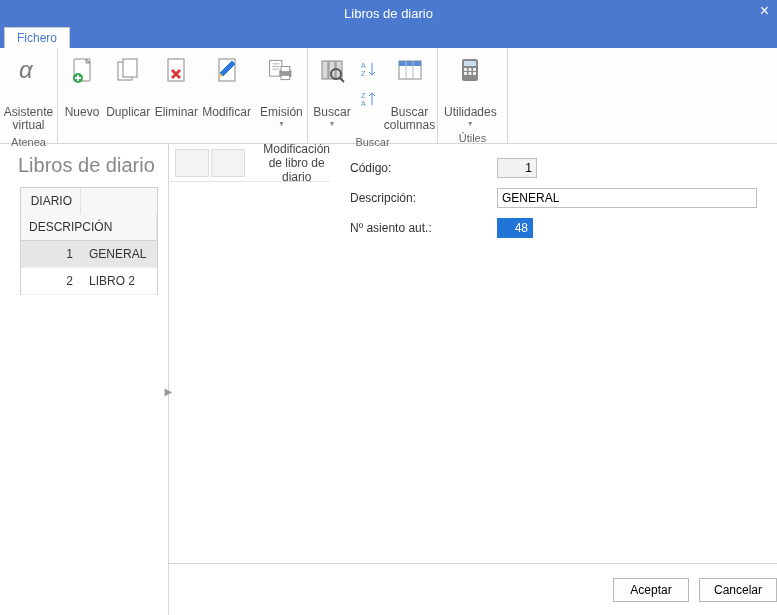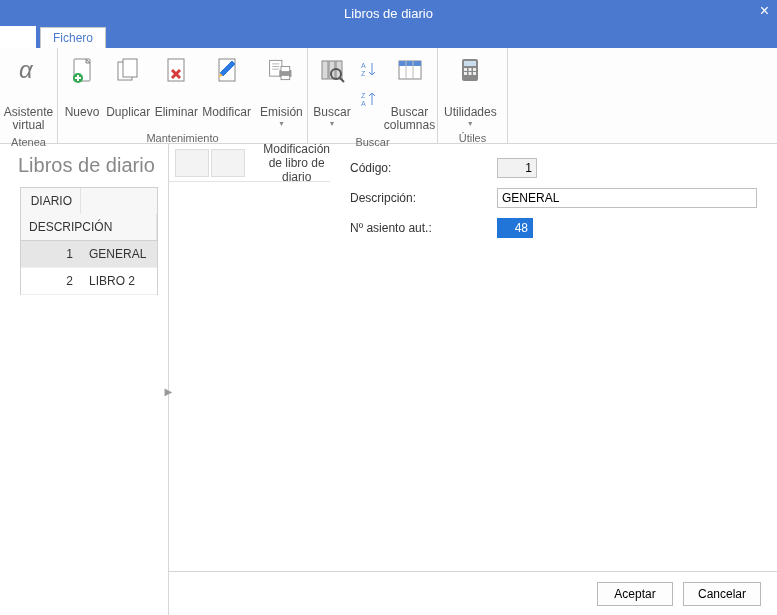--- a/index.html
+++ b/index.html
@@ -1,20 +1,20 @@
 <!DOCTYPE html>
 <html><head>
 <meta charset="utf-8">
 <style>
   * { box-sizing: border-box; font-family: "Segoe UI", Tahoma, sans-serif; }
   body { margin: 0; width: 777px; height: 615px; background: #fff; overflow: hidden; font-size: 12px; color: #333; }
   .titlebar { height: 26px; background: #4a79cf; color: #fff; display: flex; align-items: center; position: relative; }
   .titlebar .title { flex: 1; text-align: center; font-size: 13px; }
   .titlebar .close { position: absolute; right: 8px; top: 2px; font-size: 16px; cursor: pointer; }
-  .tabstrip { height: 22px; background: #4a79cf; display: flex; align-items: flex-end; padding-left: 4px; margin-left: 36px; }
+  .tabstrip { height: 22px; background: #4a79cf; display: flex; align-items: flex-end; padding-left: 4px; }
   .tab { background: #fff; border: 1px solid #c9c9c9; border-bottom: none; padding: 3px 12px; font-size: 12px; color: #4a79cf; }
   .ribbon { height: 96px; background: #fdfdfd; border-bottom: 1px solid #d6d6d6; display: flex; }
   .group { border-right: 1px solid #d6d6d6; display: flex; flex-direction: column; }
   .group-body { flex: 1; display: flex; align-items: flex-start; padding: 4px 2px 0 2px; }
   .group-label { text-align: center; font-size: 11px; color: #666; padding: 2px 0 4px 0; }
   .rbtn { display: flex; flex-direction: column; align-items: center; justify-content: flex-start; width: auto; min-width: 44px; padding: 2px 4px; cursor: pointer; text-align: center; color: #555; }
   .rbtn .ico { width: 32px; height: 32px; display: flex; align-items: center; justify-content: center; }
   .rbtn .lbl { font-size: 12px; line-height: 13px; margin-top: 20px; white-space: pre; }
   .rbtn .drop::after { content: "▾"; font-size: 8px; color: #888; display: block; }
   .splitrow { display: flex; flex-direction: column; gap: 4px; padding: 4px 2px; }
@@ -39,21 +39,21 @@
   .mini { width: 34px; height: 28px; border: 1px solid #ddd; background: #f3f3f3; }
   .detail-title { flex: 1; text-align: center; font-size: 12px; color: #444; }
   .form { padding: 14px 20px; }
   .frow { display: flex; align-items: center; margin-bottom: 10px; font-size: 12px; gap: 27px; }
   .flabel { width: 120px; color: #333; }
   .fval input { font-size: 12px; padding: 2px 4px; border: 1px solid #bfbfbf; }
   .inp-small { width: 40px; text-align: right; background: #f2f2f2; }
   .inp-wide { width: 260px; }
   .inp-num { width: 36px; text-align: right; }
   .inp-num.sel { background: #2174d8; color: #fff; border-color: #2174d8; }
-  .footer { position: absolute; bottom: 0; right: 0; left: 0; border-top: 1px solid #d6d6d6; height: 44px; display: flex; justify-content: flex-end; align-items: center; padding-right: 16px; gap: 10px; margin-top: 48px; }
+  .footer { position: absolute; bottom: 0; right: 0; left: 0; border-top: 1px solid #d6d6d6; height: 52px; display: flex; justify-content: flex-end; align-items: center; gap: 10px; margin-top: 48px; }
   .btn { min-width: 76px; padding: 4px 14px; border: 1px solid #b8b8b8; background: #fdfdfd; font-size: 12px; cursor: pointer; }
   svg { display:block; }
 </style>
 </head>
 <body>
 
 <div class="titlebar">
   <span class="title">Libros de diario</span>
   <span class="close">×</span>
 </div>
@@ -130,21 +130,20 @@
               <line x1="6" y1="13" x2="14" y2="13" stroke="#aaa"></line>
               <rect x="14" y="14" width="14" height="8" rx="1" fill="#999"></rect>
               <rect x="16" y="10" width="10" height="6" fill="#fff" stroke="#888"></rect>
               <rect x="16" y="20" width="10" height="5" fill="#fff" stroke="#888"></rect>
             </svg>
         </span>
         <span class="lbl">Emisión</span>
         <span class="drop"></span>
       </div>
     </div>
-    <div class="group-label">Mantenimiento</div>
   </div>
 
   <div class="group" style="width:130px">
     <div class="group-body">
       <div class="rbtn">
         <span class="ico">
           <svg width="28" height="28" viewBox="0 0 28 28">
               <rect x="4" y="5" width="6" height="18" fill="#d9d9d9" stroke="#888"></rect>
               <rect x="11" y="5" width="6" height="18" fill="#d9d9d9" stroke="#888"></rect>
               <rect x="18" y="5" width="6" height="18" fill="#d9d9d9" stroke="#888"></rect>

